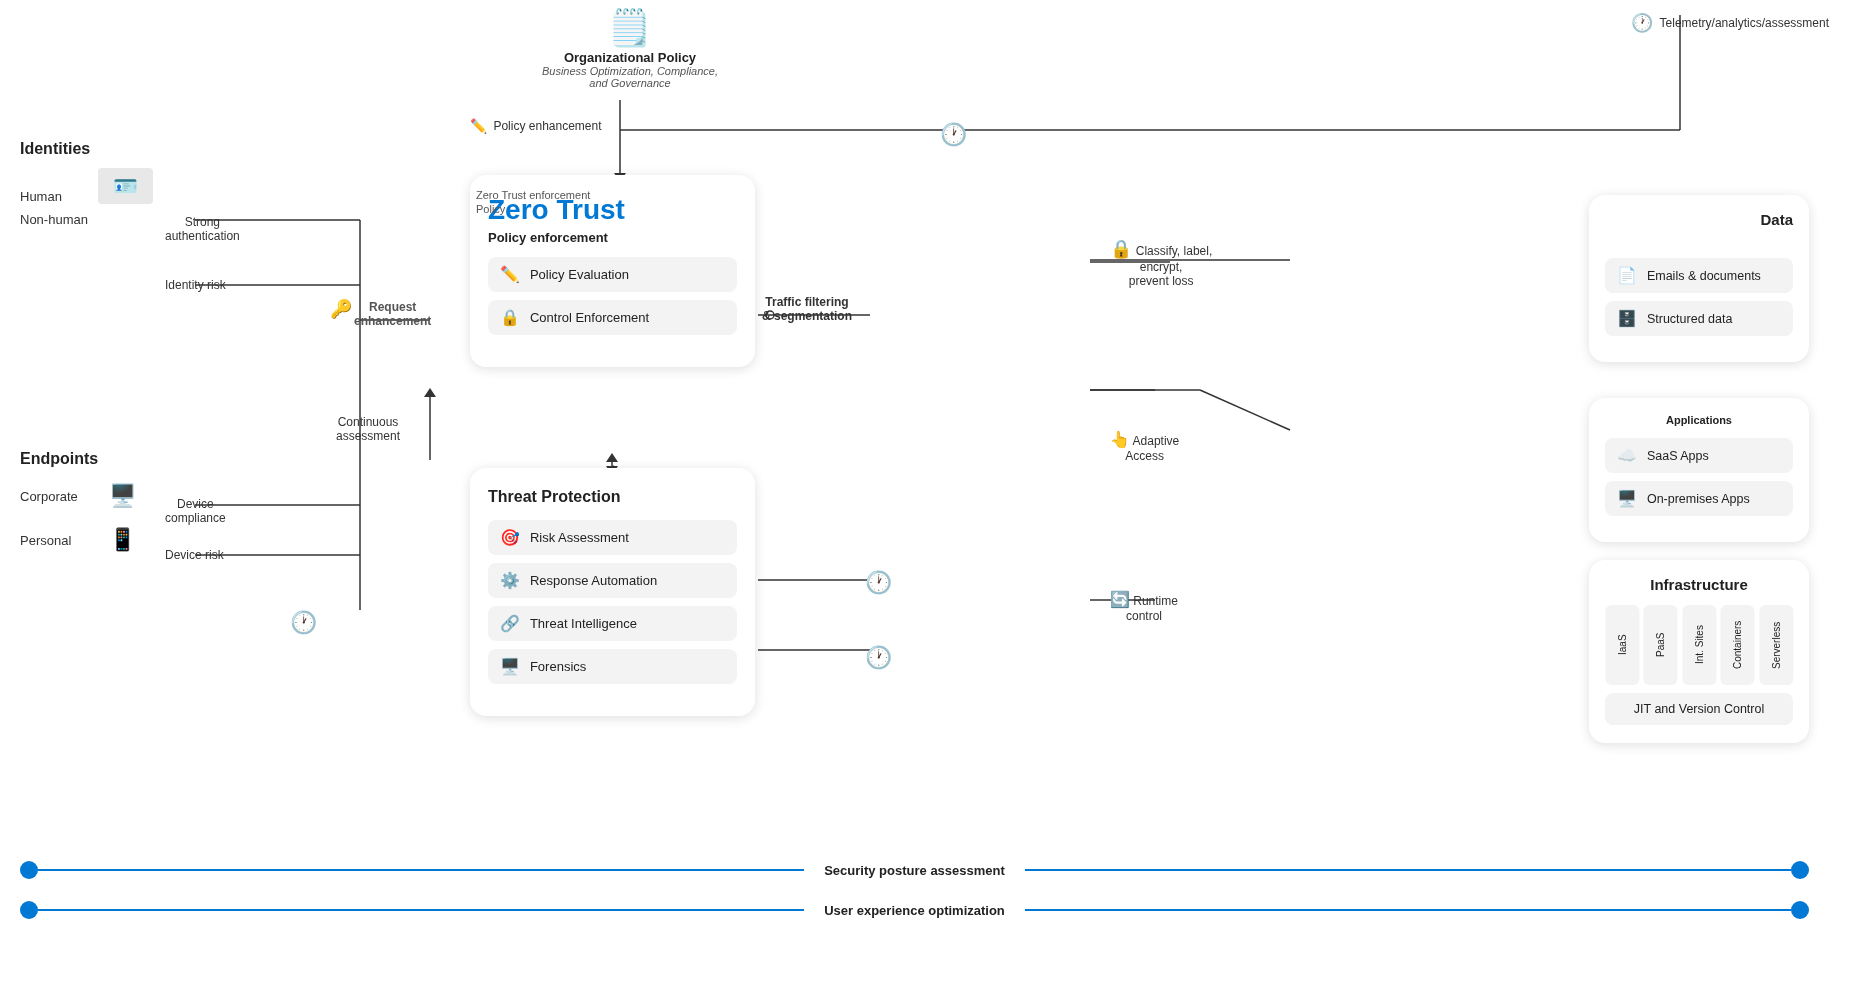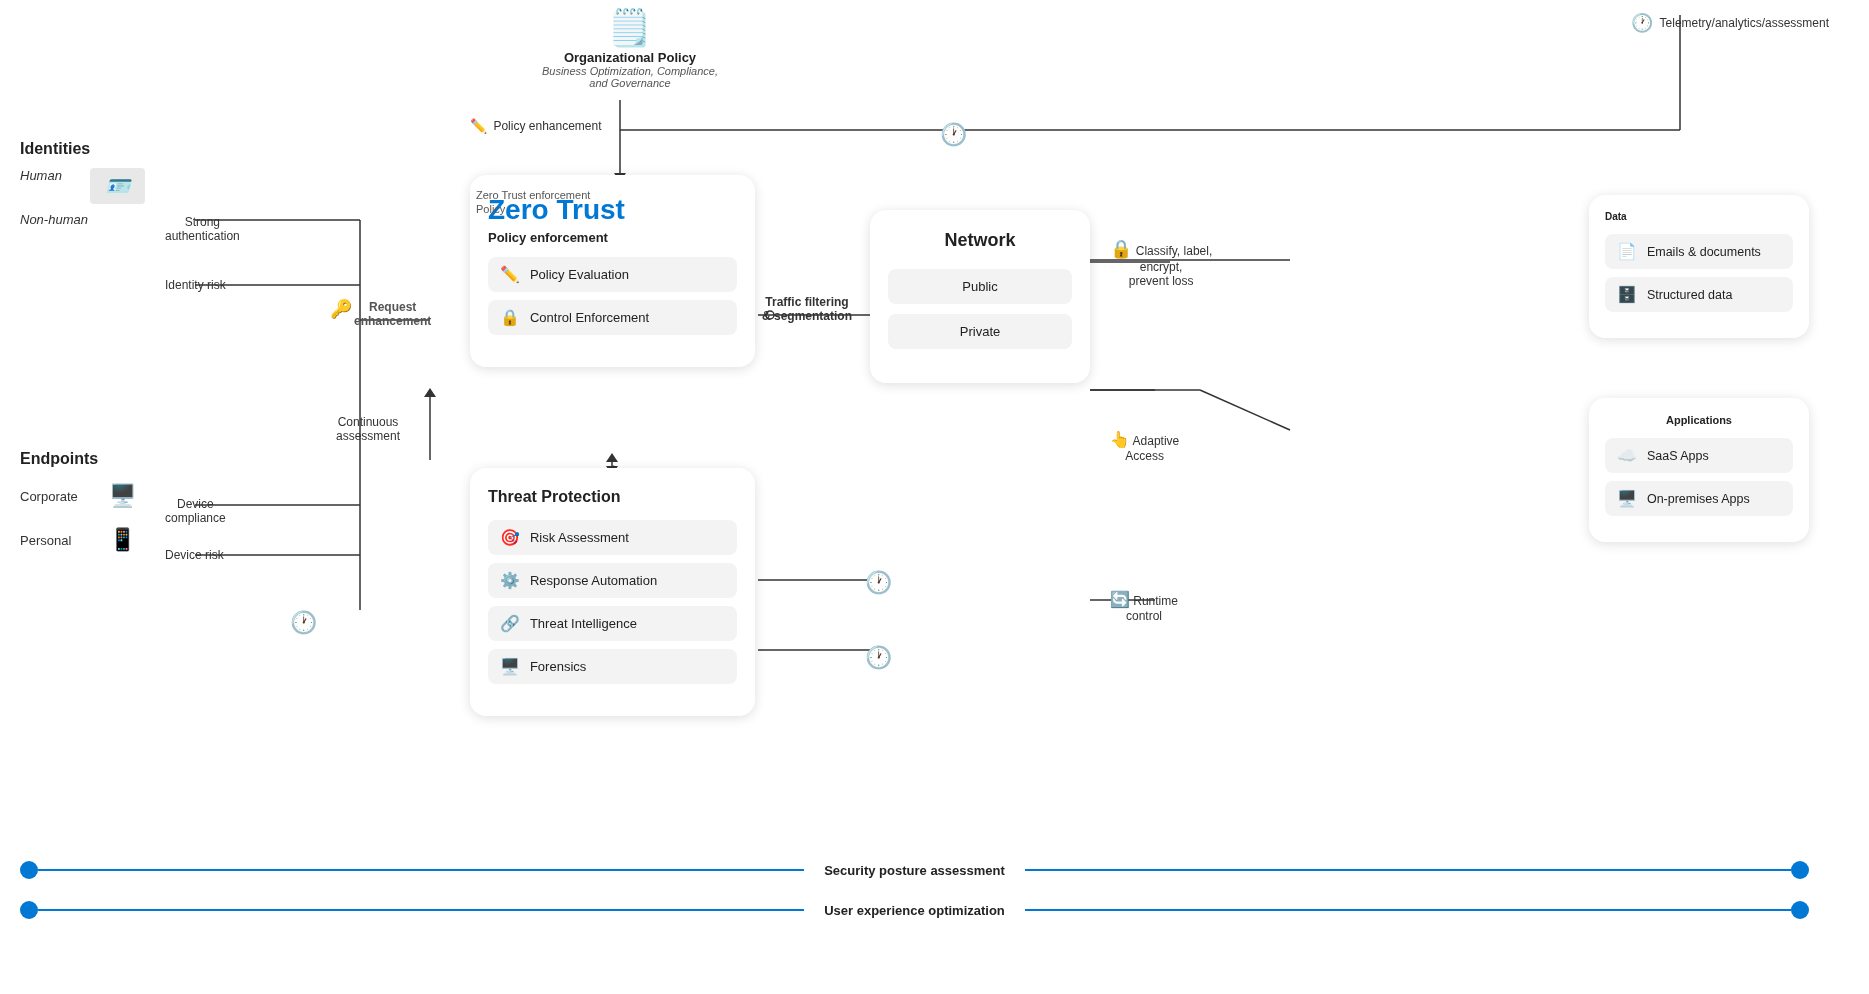--- a/index.html
+++ b/index.html
@@ -182,23 +182,23 @@
       top: 140px;
       left: 20px;
     }
     .section-title {
       font-weight: 700;
       font-size: 16px;
       margin-bottom: 10px;
     }
     .identity-row {
       display: flex;
-      align-items: flex-start;
+      align-items: flex-end;
       margin-bottom: 8px;
-      font-style: italic;
+      gap: 8px;
     }
     .id-label { font-size: 13px; color: #333; min-width: 70px; }
     .id-card {
       background: #e8e8e8;
       border-radius: 4px;
       width: 55px;
       height: 36px;
       display: flex;
       align-items: center;
       justify-content: center;
@@ -242,23 +242,23 @@
       top: 195px;
       right: 60px;
       width: 220px;
       background: #fff;
       border-radius: 16px;
       box-shadow: 0 2px 12px rgba(0,0,0,0.13);
       padding: 16px 16px 18px 16px;
     }
     .data-box .box-title {
       font-weight: 700;
-      font-size: 10px;
-      margin-bottom: 12px;
-      text-align: left;
+      font-size: 15px;
+      margin-bottom: 30px;
+      text-align: right;
     }
     .data-item {
       background: #f3f3f3;
       border-radius: 8px;
       padding: 8px 12px;
       margin-bottom: 8px;
       display: flex;
       align-items: center;
       gap: 10px;
       font-size: 12.5px;
@@ -479,25 +479,20 @@
     <div class="tp-item">
       <span class="item-icon">🖥️</span>
       <span>Forensics</span>
     </div>
   </div>
 
   <div style="position:absolute; top:570px; left:865px; font-size:22px;">🕐</div>
 
   <div style="position:absolute; top:645px; left:865px; font-size:22px;">🕐</div>
 
-  <div class="network-box">
-    <div class="net-title">Network</div>
-    <div class="net-item">Public</div>
-    <div class="net-item">Private</div>
-  </div>
 
   <div class="annotation" style="top:238px; left:1110px; max-width:110px;">
     <span style="font-size:18px;">🔒</span> Classify, label,<br>encrypt,<br>prevent loss
   </div>
 
   <div class="data-box">
     <div class="box-title">Data</div>
     <div class="data-item">
       <span class="item-icon">📄</span>
       <span>Emails &amp; documents</span>
@@ -521,20 +516,31 @@
     <div class="data-item">
       <span class="item-icon">🖥️</span>
       <span>On-premises Apps</span>
     </div>
   </div>
 
   <div class="annotation" style="top:590px; left:1110px;">
     <span style="font-size:16px;">🔄</span> Runtime<br>control
   </div>
 
+  <div class="infra-box">
+    <div class="box-title">Infrastructure</div>
+    <div class="infra-columns">
+      <div class="infra-col">IaaS</div>
+      <div class="infra-col">PaaS</div>
+      <div class="infra-col">Int. Sites</div>
+      <div class="infra-col">Containers</div>
+      <div class="infra-col">Serverless</div>
+    </div>
+    <div class="infra-jit">JIT and Version Control</div>
+  </div>
 
   <div style="position:absolute; bottom:75px; left:0; right:0; display:flex; align-items:center; gap:0;">
     <div style="width:18px; height:18px; border-radius:50%; background:#0078d4; flex-shrink:0; margin-left:20px;"></div>
     <div style="height:2.5px; background:#0078d4; flex:1;"></div>
     <div style="padding:0 20px; font-weight:600; font-size:13px; white-space:nowrap;">User experience optimization</div>
     <div style="height:2.5px; background:#0078d4; flex:1;"></div>
     <div style="width:18px; height:18px; border-radius:50%; background:#0078d4; flex-shrink:0; margin-right:60px;"></div>
   </div>
 
   <div style="position:absolute; bottom:115px; left:0; right:0; display:flex; align-items:center; gap:0;">

